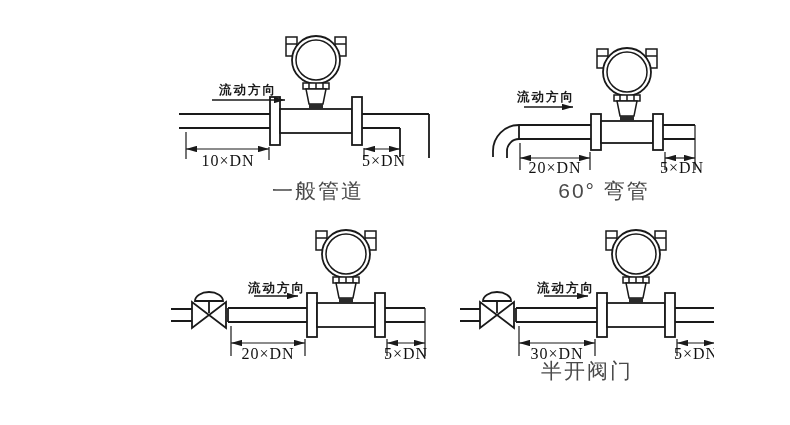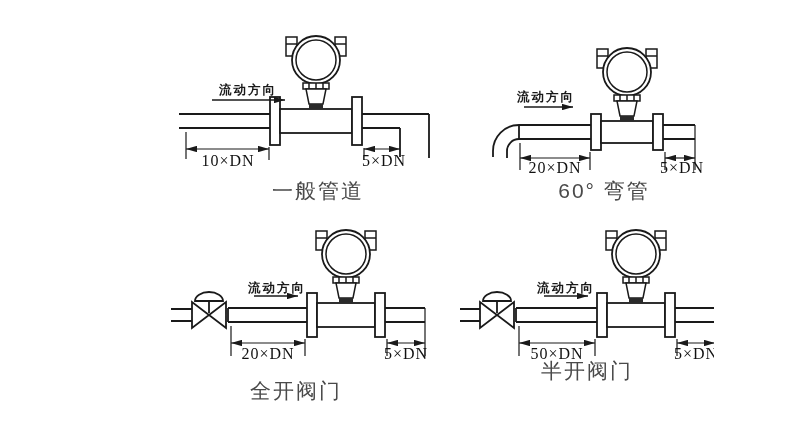--- a/index.html
+++ b/index.html
@@ -147,20 +147,19 @@
   <div class="lbl caption" style="left:286px;top:177px">一般管道</div>
 
   <div class="lbl flow-label" style="left:514px;top:89px">流动方向</div>
   <div class="lbl dim-label" style="left:523px;top:159px">20×DN</div>
   <div class="lbl dim-label" style="left:650px;top:159px">5×DN</div>
   <div class="lbl caption" style="left:572px;top:177px">60° 弯管</div>
 
   <div class="lbl flow-label" style="left:245px;top:280px">流动方向</div>
   <div class="lbl dim-label" style="left:236px;top:345px">20×DN</div>
   <div class="lbl dim-label" style="left:374px;top:345px">5×DN</div>
-  <div class="lbl caption" style="left:264px;top:377px">全开阀门</div>
 
   <div class="lbl flow-label" style="left:534px;top:280px">流动方向</div>
-  <div class="lbl dim-label" style="left:525px;top:345px">50×DN</div>
+  <div class="lbl dim-label" style="left:525px;top:345px">30×DN</div>
   <div class="lbl dim-label" style="left:664px;top:345px">5×DN</div>
   <div class="lbl caption" style="left:555px;top:357px">半开阀门</div>
 
 </div>
 
 </body></html>

